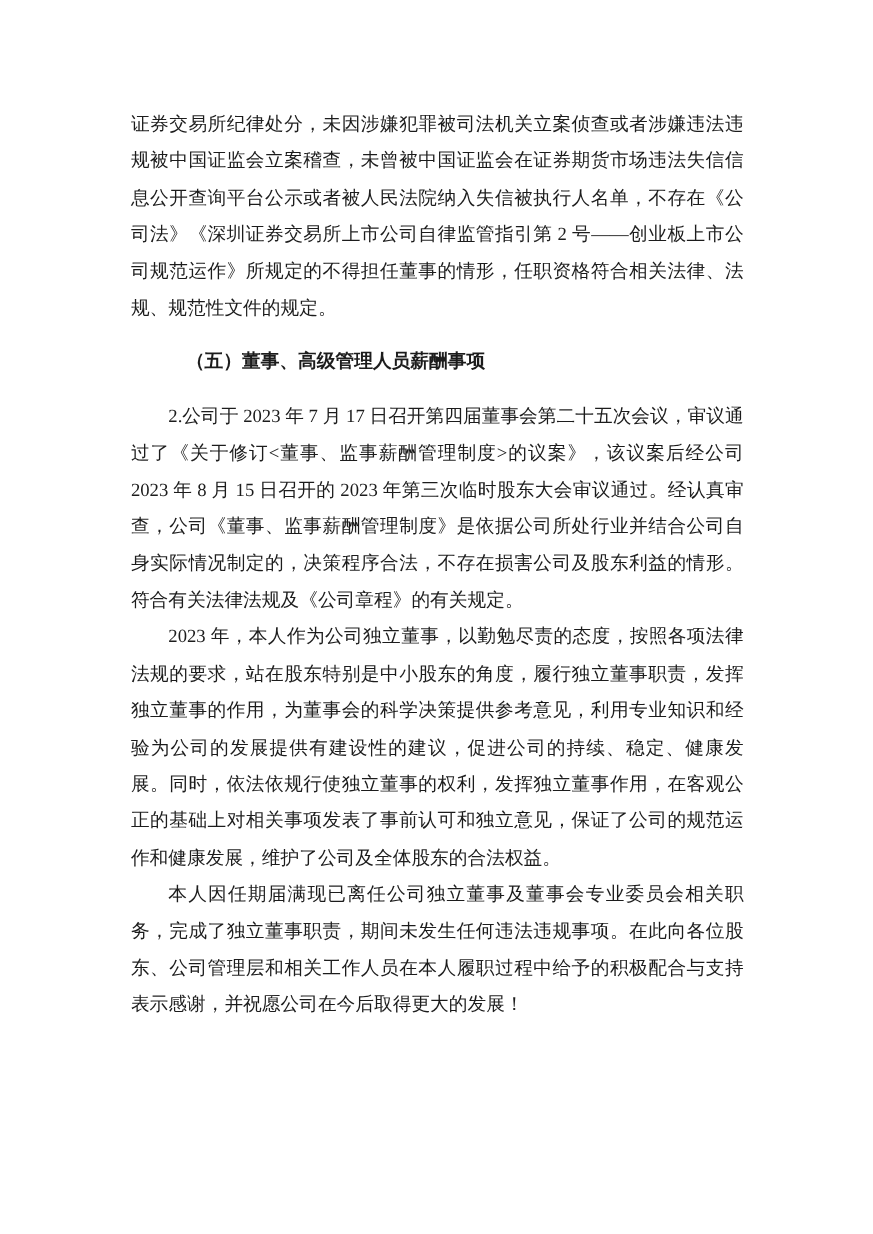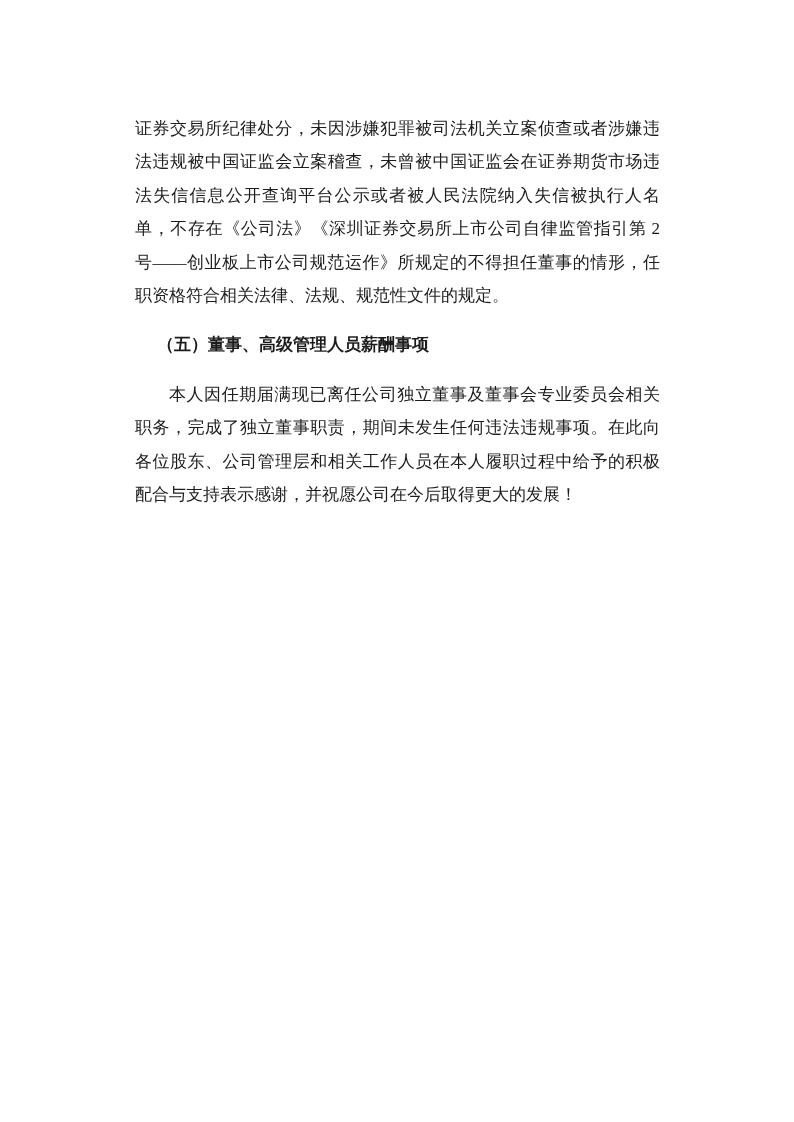--- a/index.html
+++ b/index.html
@@ -19,37 +19,39 @@
     position: absolute;
     left: 119px;
     top: 96px;
     width: 557px;
     color: #1c1c1c;
     font-size: 17px;
     line-height: 33.4px;
     text-align: justify;
   }
   .para {
-    margin: 16px;
+    margin: 0;
     text-indent: 2em;
     font-weight: normal;
   }
   .para.continued {
     text-indent: 0;
   }
   .heading {
-    margin: 4px;
+    margin: 16px;
     text-indent: 2em;
     font-weight: bold;
     font-size: 17px;
     line-height: 33.4px;
   }
 </style>
 </head>
 <body>
 
 <div class="page">
   <div class="content">
     <p class="para continued">证券交易所纪律处分，未因涉嫌犯罪被司法机关立案侦查或者涉嫌违法违规被中国证监会立案稽查，未曾被中国证监会在证券期货市场违法失信信息公开查询平台公示或者被人民法院纳入失信被执行人名单，不存在《公司法》《深圳证券交易所上市公司自律监管指引第 2 号——创业板上市公司规范运作》所规定的不得担任董事的情形，任职资格符合相关法律、法规、规范性文件的规定。</p>
     <h3 class="heading">（五）董事、高级管理人员薪酬事项</h3>
+    <p class="para">2.公司于 2023 年 7 月 17 日召开第四届董事会第二十五次会议，审议通过了《关于修订&lt;董事、监事薪酬管理制度&gt;的议案》，该议案后经公司 2023 年 8 月 15 日召开的 2023 年第三次临时股东大会审议通过。经认真审查，公司《董事、监事薪酬管理制度》是依据公司所处行业并结合公司自身实际情况制定的，决策程序合法，不存在损害公司及股东利益的情形。符合有关法律法规及《公司章程》的有关规定。</p>
+    <p class="para">2023 年，本人作为公司独立董事，以勤勉尽责的态度，按照各项法律法规的要求，站在股东特别是中小股东的角度，履行独立董事职责，发挥独立董事的作用，为董事会的科学决策提供参考意见，利用专业知识和经验为公司的发展提供有建设性的建议，促进公司的持续、稳定、健康发展。同时，依法依规行使独立董事的权利，发挥独立董事作用，在客观公正的基础上对相关事项发表了事前认可和独立意见，保证了公司的规范运作和健康发展，维护了公司及全体股东的合法权益。</p>
     <p class="para">本人因任期届满现已离任公司独立董事及董事会专业委员会相关职务，完成了独立董事职责，期间未发生任何违法违规事项。在此向各位股东、公司管理层和相关工作人员在本人履职过程中给予的积极配合与支持表示感谢，并祝愿公司在今后取得更大的发展！</p>
   </div>
 </div>
 
 </body></html>

